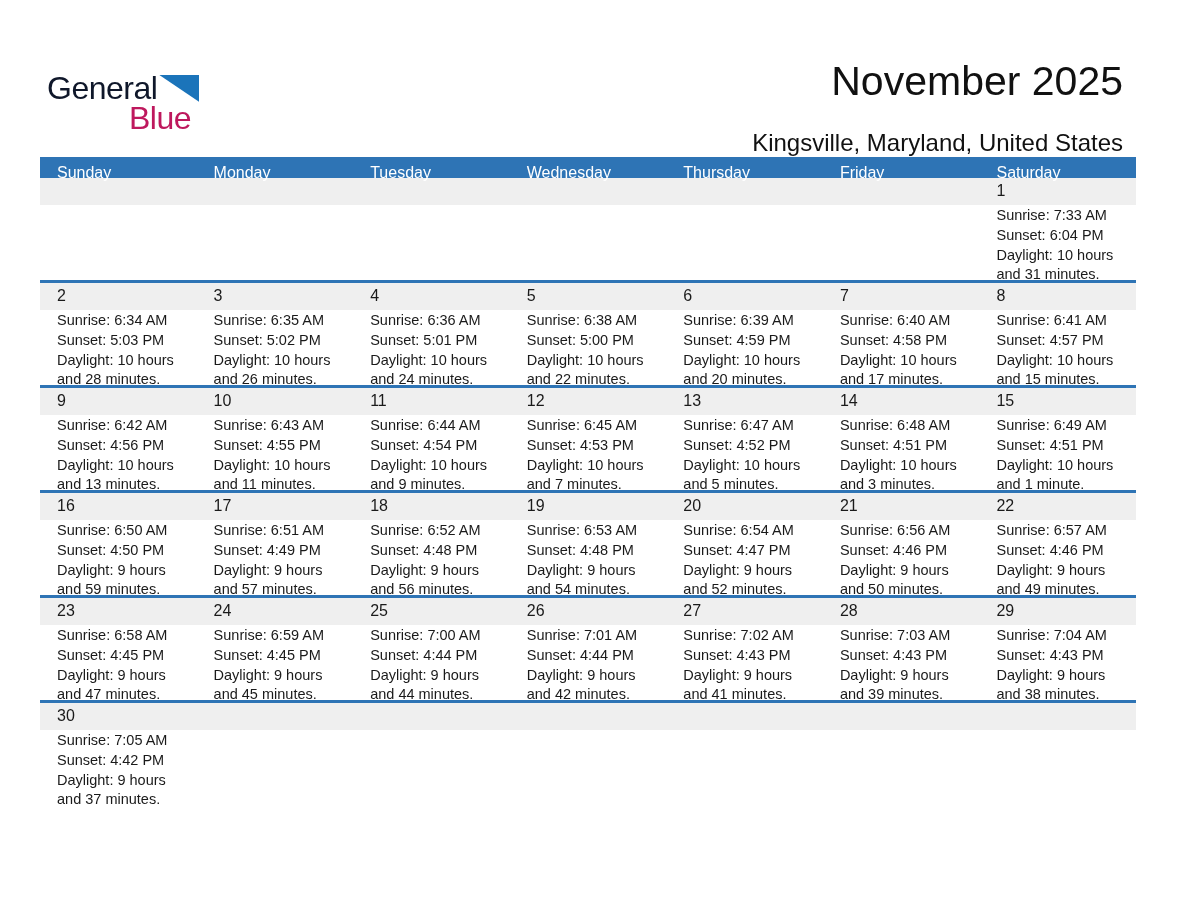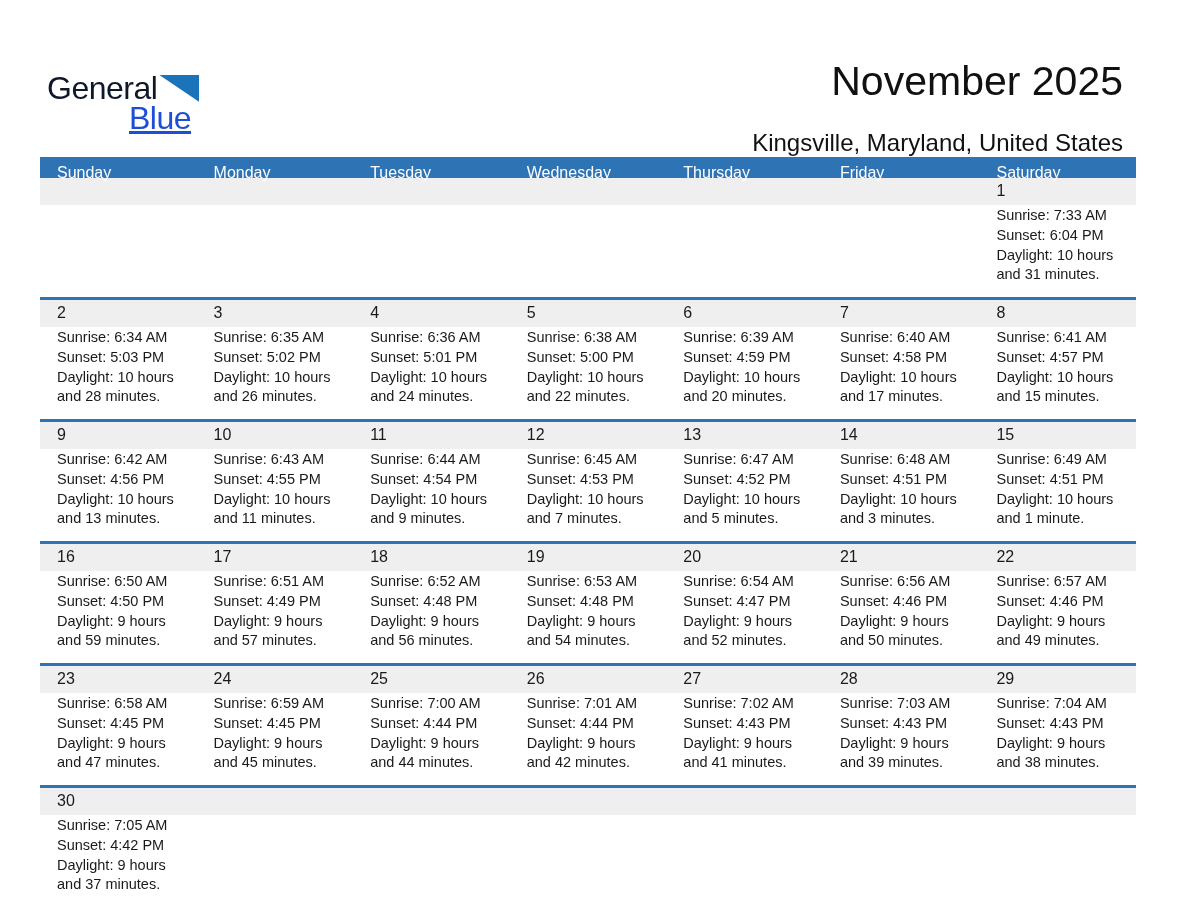--- a/index.html
+++ b/index.html
@@ -20,22 +20,22 @@
   .logo-general {
     font-size: 32px; line-height: 32px; color: #0f172a;
     letter-spacing: -0.5px; font-weight: 400;
   }
   .logo-triangle {
     width: 40px; height: 27px; margin-left: 2px; margin-top: 3px;
     background: #1b74ba;
     clip-path: polygon(0 0, 100% 0, 100% 100%);
   }
   .logo-blue {
-    font-size: 32px; line-height: 28px; color: #1d4ed8;
-    letter-spacing: -0.5px; margin-left: 82px; font-weight: 400; text-decoration: underline;
+    font-size: 32px; line-height: 28px; color: #be185d;
+    letter-spacing: -0.5px; margin-left: 82px; font-weight: 400;
   }
 
   
   .titles { position: absolute; top: 57px; right: 65px; text-align: right; }
   .page-title { font-size: 41px; line-height: 48px; font-weight: 400; color: #111; }
   .page-subtitle { font-size: 24px; line-height: 36px; font-weight: 400; color: #111; margin-top: 20px; }
 
   
   .calendar { position: absolute; left: 40px; top: 157px; width: 1096px; }
 
@@ -47,21 +47,21 @@
     padding-left: 17px; font-weight: 400;
   }
 
   .week { border-top: 3px solid #2e74b5; }
   .week.first { border-top: none; }
 
   .num-band { display: flex; background: #efefef; height: 27px; }
   .num-cell { flex: 1 1 0; padding-left: 17px; }
   .num-cell span { font-size: 16px; line-height: 26px; color: #1a1a1a; }
 
-  .detail-band { display: flex; height: 92px; background: #ffffff; }
+  .detail-band { display: flex; height: 75px; background: #ffffff; }
   .detail-cell { flex: 1 1 0; padding: 1px 6px 0 17px; }
   .detail-cell div { font-size: 14.5px; line-height: 19.8px; color: #1a1a1a; white-space: nowrap; }
 </style>
 </head>
 <body>
 
 <div class="page">
 
   <div class="logo">
     <div class="logo-line1">

